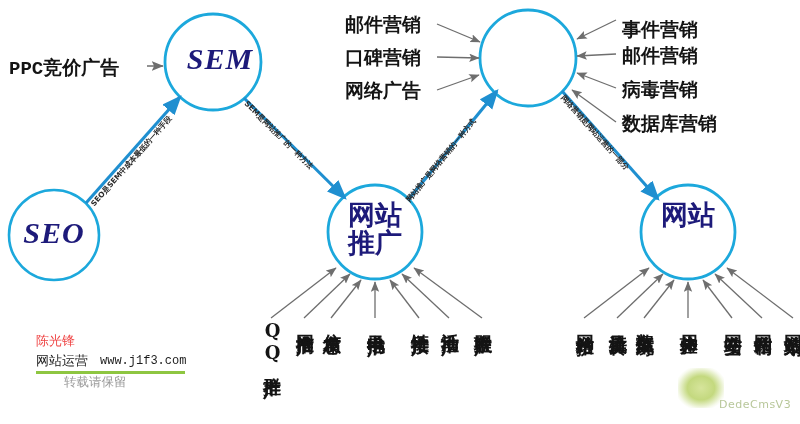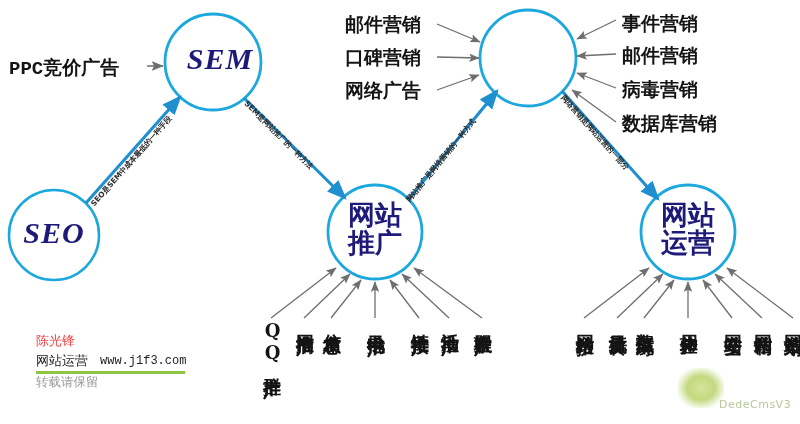--- a/index.html
+++ b/index.html
@@ -63,21 +63,21 @@
     font-weight:700;
   }
   .watermark{
     position:absolute;
     font-family:"DejaVu Sans","Liberation Sans",sans-serif;
   }
   .wm-name{font-size:13px;color:#ef4444;}
   .wm-site{font-size:13px;color:#1c1c1c;}
   .wm-url{font-family:"DejaVu Sans Mono","Liberation Mono",monospace;font-size:12px;color:#1c1c1c;}
   .wm-rule{position:absolute;height:3px;background:#8ec641;}
-  .wm-note{font-size:12.5px;color:#9a9a9a;}
+  .wm-note{font-size:12.5px;color:#9a9a9a;margin-left:28px;}
   .dede{
     position:absolute;
     font-family:"DejaVu Sans","Liberation Sans",sans-serif;
     font-size:11px;
     color:#b8c79a;
     letter-spacing:0.5px;
     margin-left:47px;
   }
   .splat{
     position:absolute;
@@ -152,35 +152,34 @@
   </div>
 
   <div class="node-label cn" style="left:315px;top:201px;width:120px;">
     <div>网站</div>
     <div>推广</div>
   </div>
 
 
   <div class="node-label cn" style="left:628px;top:201px;width:120px;">
     <div>网站</div>
-    <div>运营</div>
   </div>
 
   <div class="ppc-label" style="left:9px;top:55px;">PPC竞价广告</div>
 
   <div class="edge-note" style="left:89px;top:202px;transform:rotate(-48.5deg);">SEO是SEM中成本最低的一种手段</div>
   <div class="edge-note" style="left:249px;top:99px;transform:rotate(44.7deg);">SEM是网站推广的一种方法</div>
   <div class="edge-note" style="left:404px;top:198px;transform:rotate(-50.7deg);">网站推广是网络营销的一种方式</div>
   <div class="edge-note" style="left:566px;top:93px;transform:rotate(48.3deg);">网络营销是网站运营的一部分</div>
 
   <div class="side-label" style="left:345px;top:12px;">邮件营销</div>
   <div class="side-label" style="left:345px;top:45px;">口碑营销</div>
   <div class="side-label" style="left:345px;top:78px;">网络广告</div>
 
-  <div class="side-label" style="left:622px;top:11px;">事件营销</div>
+  <div class="side-label" style="left:622px;top:17px;">事件营销</div>
   <div class="side-label" style="left:622px;top:77px;">病毒营销</div>
   <div class="side-label" style="left:622px;top:43px;">邮件营销</div>
   <div class="side-label" style="left:622px;top:111px;">数据库营销</div>
 
   <div class="vert-label" style="left:263px;top:320px;">QQ群推广</div>
   <div class="vert-label" style="left:296px;top:320px;">网摘推广</div>
   <div class="vert-label" style="left:323px;top:320px;">信息发布</div>
   <div class="vert-label" style="left:367px;top:320px;">电子书推广</div>
   <div class="vert-label" style="left:411px;top:320px;">链接推广</div>
   <div class="vert-label" style="left:441px;top:320px;">活动推广</div>

